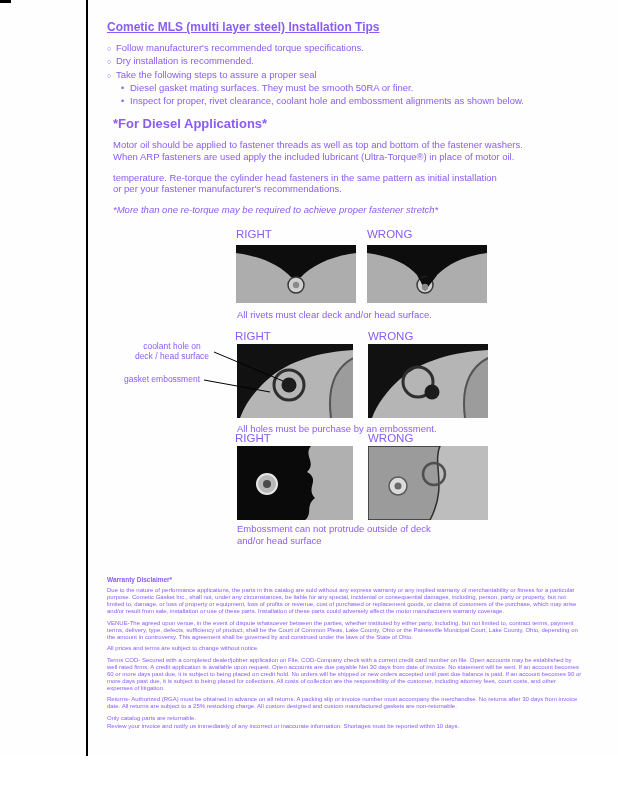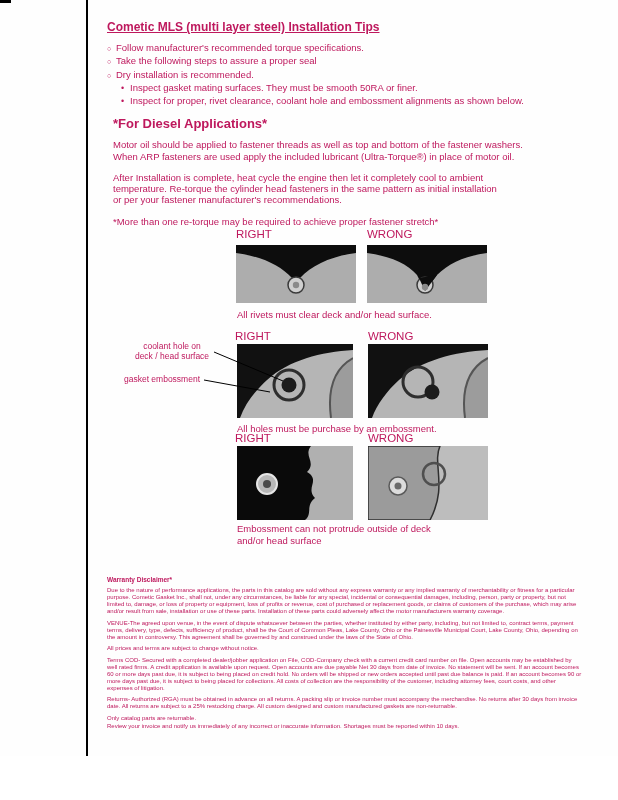--- a/index.html
+++ b/index.html
@@ -1,36 +1,36 @@
 <!DOCTYPE html>
 <html><head>
 <meta charset="utf-8">
 <style>
   * { margin:0; padding:0; box-sizing:border-box; }
   html,body { background:#ffffff; }
   .page {
     position:relative; width:618px; height:756px; background:#fefefe;
-    font-family:"Liberation Sans", sans-serif; color:#be185d; overflow:hidden;
+    font-family:"Liberation Sans", sans-serif; color:#8b5cf6; overflow:hidden;
   }
   .left-rule { position:absolute; left:86px; top:0; width:2px; height:100%; background:#000; }
   .corner-mark { position:absolute; left:0; top:0; width:11px; height:3px; background:#000; }
 
   .header { position:absolute; left:107px; top:20px; }
   .title { font-size:12px; font-weight:bold; text-decoration:underline; white-space:nowrap; }
   .tips { margin-top:8px; font-size:9.5px; }
   .tip-row { display:flex; align-items:baseline; line-height:12.4px; white-space:nowrap; }
   .tip-marker { width:9px; font-size:7px; flex:0 0 9px; }
   .tip-row.sub { margin-left:14px; }
   .tip-row.sub .tip-marker { font-size:9px; }
 
   .diesel { position:absolute; left:113px; top:118px; font-size:9.5px; line-height:11.3px; }
   .diesel-heading { font-size:13px; font-weight:bold; margin-bottom:10px; }
   .para { margin-bottom:10px; }
   .text-line { white-space:nowrap; }
-  .note { margin-top:7px; white-space:nowrap; }
+  .note { margin-top:7px; white-space:nowrap;font-style:italic; }
 
   .diag-label { position:absolute; font-size:11.5px; }
   .panel { position:absolute; line-height:0; }
   .panel svg { display:block; }
   .caption { position:absolute; font-size:9.5px; line-height:11.5px; }
   .callout { position:absolute; font-size:8.5px; line-height:10px; text-align:center; }
   .overlay { position:absolute; left:0; top:0; pointer-events:none; }
 
   .disclaimer { position:absolute; left:107px; top:576px; width:476px; font-size:6px; line-height:7px; }
   .disc-heading { font-size:6.5px; font-weight:bold; margin-bottom:4px; }
@@ -48,45 +48,44 @@
 
   <div class="header">
     <div class="title">Cometic MLS (multi layer steel) Installation Tips</div>
     <div class="tips">
       <div class="tip-row">
         <span class="tip-marker">○</span>
         <span>Follow manufacturer's recommended torque specifications.</span>
       </div>
       <div class="tip-row">
         <span class="tip-marker">○</span>
-        <span>Take the following steps to assure a proper seal</span>
+        <span>Dry installation is recommended.</span>
       </div>
       <div class="tip-row">
         <span class="tip-marker">○</span>
-        <span>Dry installation is recommended.</span>
+        <span>Take the following steps to assure a proper seal</span>
       </div>
       <div class="tip-row sub">
         <span class="tip-marker">•</span>
-        <span>Inspect gasket mating surfaces.  They must be smooth 50RA or finer.</span>
+        <span>Diesel gasket mating surfaces.  They must be smooth 50RA or finer.</span>
       </div>
       <div class="tip-row sub">
         <span class="tip-marker">•</span>
         <span>Inspect for proper, rivet clearance, coolant hole and embossment alignments as shown below.</span>
       </div>
     </div>
   </div>
 
   <div class="diesel">
     <div class="diesel-heading">*For Diesel Applications*</div>
     <div class="para">
       <div class="text-line">Motor oil should be applied to fastener threads as well as top and bottom of the fastener washers.</div>
       <div class="text-line">When ARP fasteners are used apply the included lubricant (Ultra-Torque®) in place of motor oil.</div>
     </div>
     <div class="para">
-      <div class="text-line">After Installation is complete, heat cycle the engine then let it completely cool to ambient</div>
       <div class="text-line">temperature. Re-torque the cylinder head fasteners in the same pattern as initial installation</div>
       <div class="text-line">or per your fastener manufacturer's recommendations.</div>
     </div>
     <div class="note">*More than one re-torque may be required to achieve proper fastener stretch*</div>
   </div>
 
   <div class="diag-label" style="left:236px; top:228px; width:120px;">RIGHT</div>
   <div class="diag-label" style="left:367px; top:228px; width:120px;">WRONG</div>
 
   <div class="panel" style="left:236px; top:245px;">

